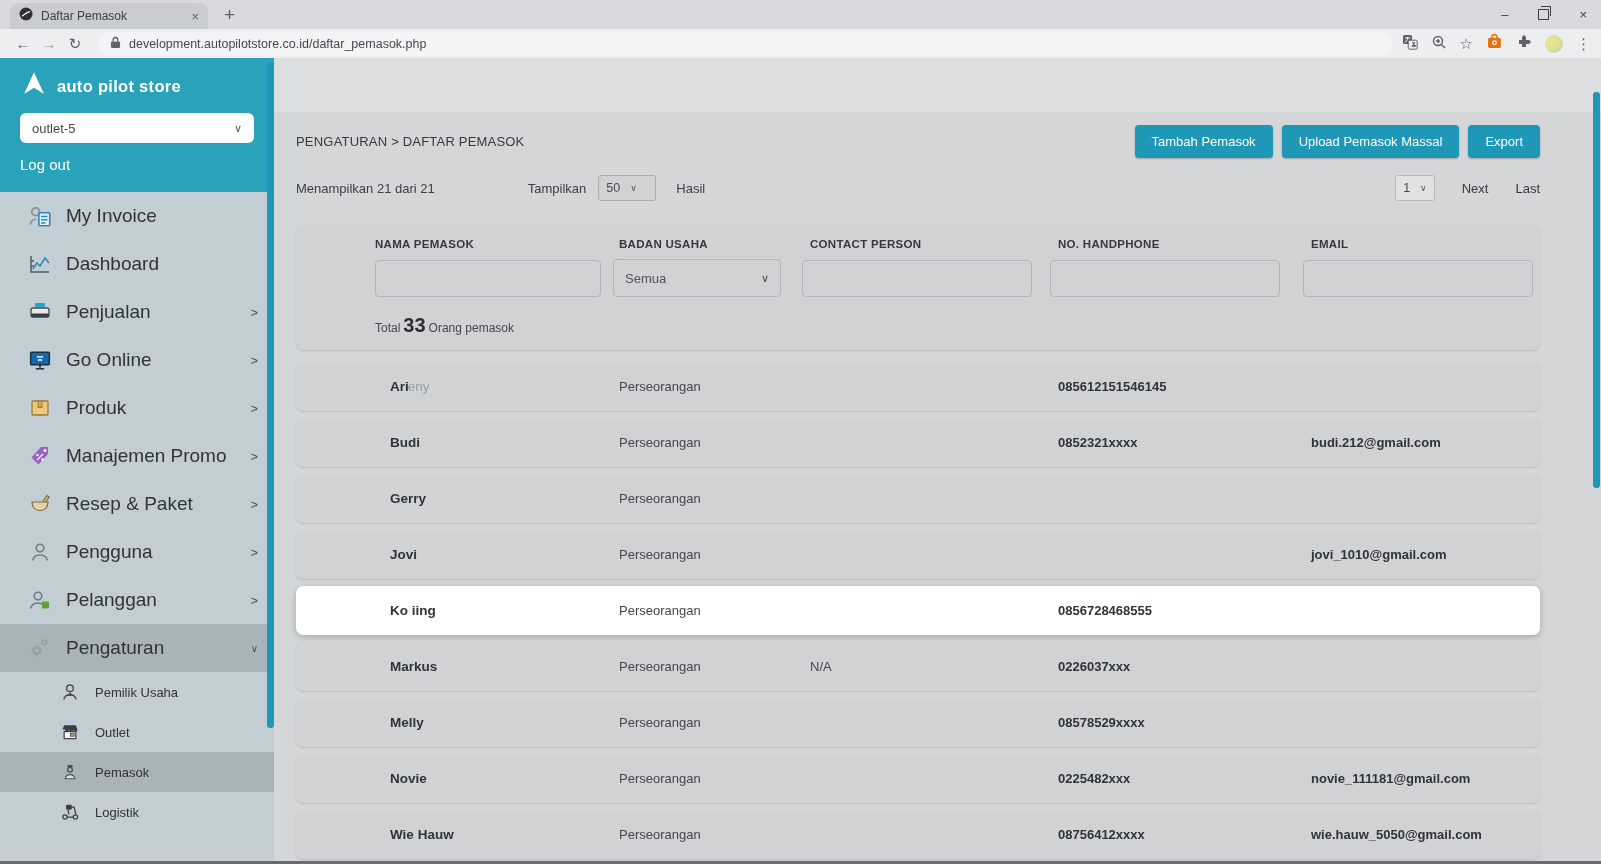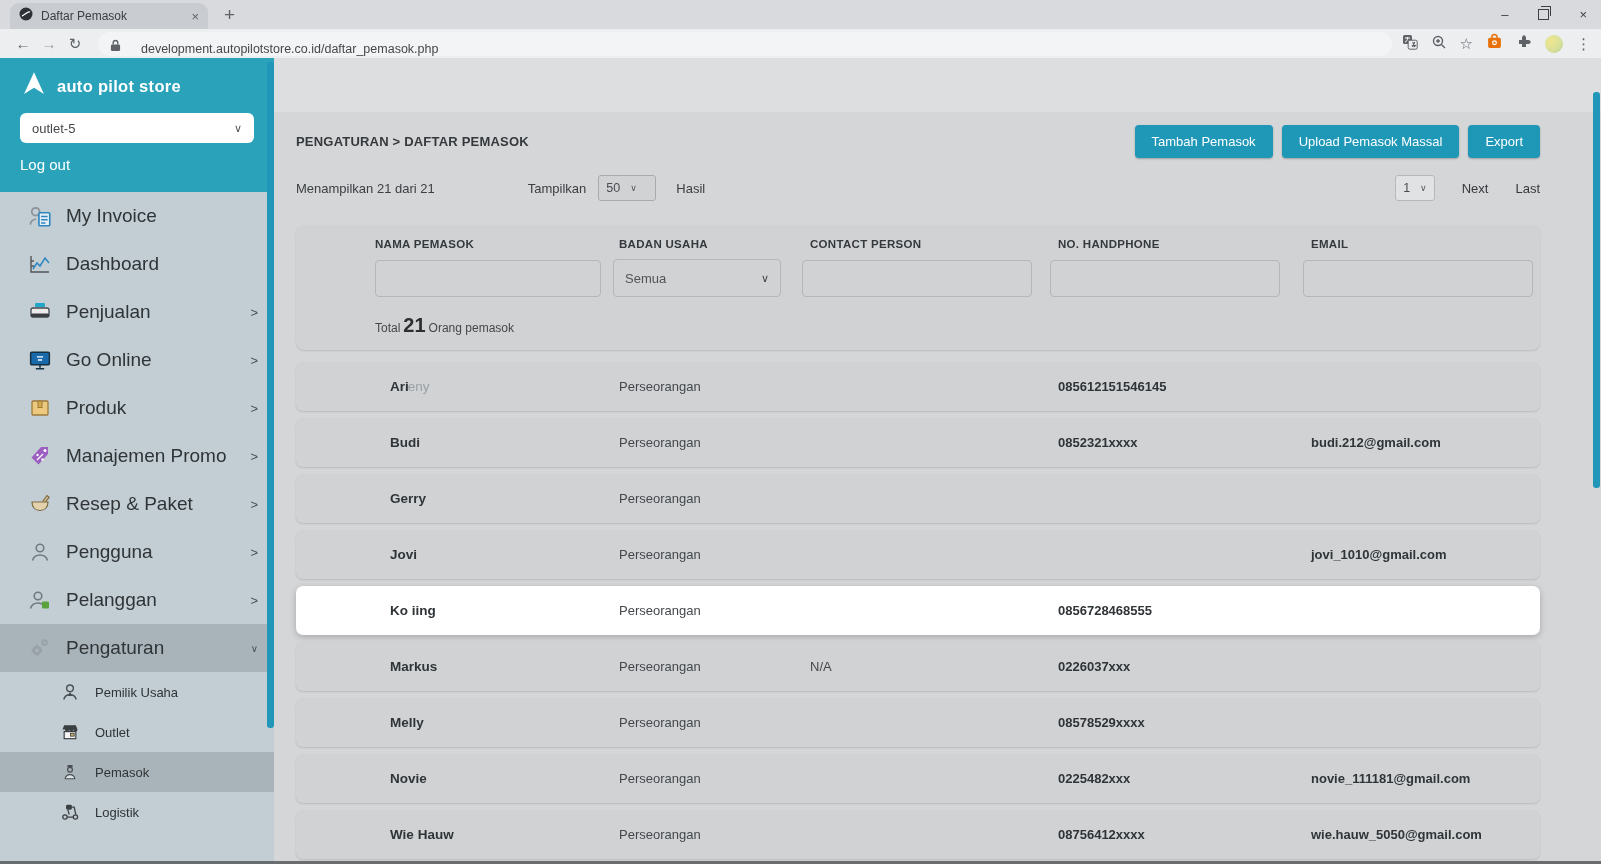--- a/index.html
+++ b/index.html
@@ -12,22 +12,22 @@
        display:flex;align-items:center;padding:0 9px;gap:8px;box-sizing:border-box}
   .tab-title{font-size:12px;color:#3c4043;flex:1;white-space:nowrap;overflow:hidden}
   .tab-close{color:#5f6368;font-size:13px;line-height:13px}
   .newtab{font-size:19px;color:#5f6368;margin:0 0 3px 16px}
   .winctl{position:absolute;right:14px;top:0;height:29px;display:flex;align-items:center;gap:30px;color:#3c4043;font-size:13px}
   .winctl .restore{display:inline-block;width:9px;height:9px;border:1px solid #3c4043;position:relative}
   .winctl .restore:before{content:"";position:absolute;left:2px;top:-4px;width:9px;height:9px;border:1px solid #3c4043;border-left:none;border-bottom:none}
   .toolbar{height:29px;background:#eceef0;display:flex;align-items:center;padding:0 10px}
   .navic{width:26px;text-align:center;color:#5f6368;font-size:15px;flex-shrink:0}
   .navic.fwd{color:#9aa0a6}
-  .omnibox{flex:1;height:24px;background:#f3f4f5;border-radius:12px;display:flex;align-items:flex-end;
-           padding:0 12px;gap:20px;margin:0 10px;overflow:hidden}
+  .omnibox{flex:1;height:24px;background:#f3f4f5;border-radius:12px;display:flex;align-items:center;
+           padding:0 12px;gap:8px;margin:0 10px;overflow:hidden}
   .url{font-size:12.5px;color:#45484b;white-space:nowrap}
   .tbicons{display:flex;align-items:center;gap:13px;flex-shrink:0}
   .tbicon{font-size:15px;color:#5f6368;line-height:18px}
   .avatar{width:18px;height:18px;border-radius:50%;
           background:radial-gradient(circle at 35% 35%,#f0e68c,#d8e09a 55%,#b2cf92)}
   
   .app{position:absolute;top:58px;left:0;right:0;bottom:0;display:flex}
   
   .sidebar{width:274px;flex-shrink:0;background:#c3ced4;position:relative;overflow:hidden}
   .s-head{background:#2aa2ba;height:134px;padding:10px 20px 0;box-sizing:border-box}
@@ -43,21 +43,21 @@
   .mi-chev{color:#4a4f52;font-size:13px}
   .mi-chev.down{font-size:10px}
   .sub-item{height:40px;display:flex;align-items:center;cursor:pointer}
   .sub-icon{width:24px;margin-left:58px;margin-right:13px;display:flex;justify-content:center}
   .sub-label{font-size:13px;color:#2f3437}
   .s-thumb{position:absolute;right:0;top:4px;width:7px;height:666px;background:#2097b8;border-radius:3px}
   
   .main{flex:1;position:relative;overflow:hidden;background:#d5d6d8}
   .topstrip{height:54px;background:#dcdee0}
   .hrow{display:flex;align-items:center;height:58px;padding:0 61px 0 22px}
-  .breadcrumb{flex:1;font-size:13px;font-weight:bold;color:#35393c;letter-spacing:.2px}
+  .breadcrumb{flex:1;font-size:13px;font-weight:normal;color:#35393c;letter-spacing:.2px}
   .btn{background:#1f98b8;color:#fff;border:none;border-radius:4px;height:33px;display:flex;align-items:center;
        padding:0 17px;margin-left:9px;font-size:13px;cursor:pointer;box-shadow:0 1px 2px rgba(0,0,0,.25);
        font-family:"Liberation Sans",sans-serif}
   .crow{display:flex;align-items:center;height:36px;padding:0 61px 0 22px;font-size:13px;color:#3c4043}
   .mini-select{height:24px;background:#d0d2d4;border:1px solid #a9abad;border-radius:3px;display:flex;
                align-items:center;padding:0 7px;gap:10px;font-size:12.5px;color:#4a4d50;cursor:pointer}
   .mini-select .caret{font-size:9px;color:#555}
   .page-select{background:#e0e2e4;border-color:#b6b8ba}
   .pag{display:flex;align-items:center;gap:27px;margin-left:auto}
   .paglink{font-size:13px;color:#35393c;cursor:pointer}
@@ -387,21 +387,21 @@
           <div class="fselect">
             <span>Semua</span>
             <span class="caret">∨</span>
           </div>
         </div>
         <div class="col-contact"><input class="finput shift" style=""></div>
         <div class="col-phone"><input class="finput shift" style=""></div>
         <div class="col-email"><input class="finput shift" style=""></div>
       </div>
       <div class="total-line">
-        <span>Total</span><span class="total-num">21</span><span>Orang pemasok</span>
+        <span>Total</span><span class="total-num">33</span><span>Orang pemasok</span>
       </div>
     </div>
 
     <div class="rows">
 
       <div class="row">
         <div class="col-cb"><span class="cbx"></span></div>
         <div class="col-name cell-name"><span>Ari</span><span class="ghost">eny</span></div>
         <div class="col-badan cell-badan">Perseorangan</div>
         <div class="col-contact cell-contact"></div>

